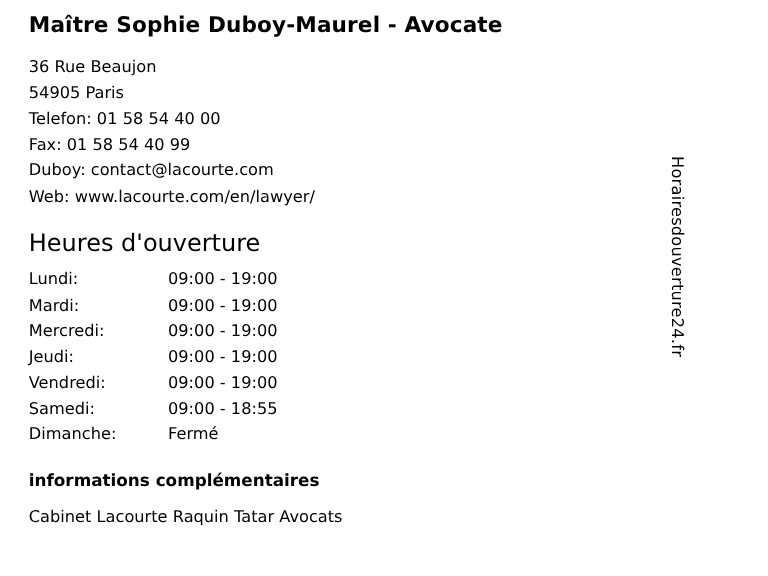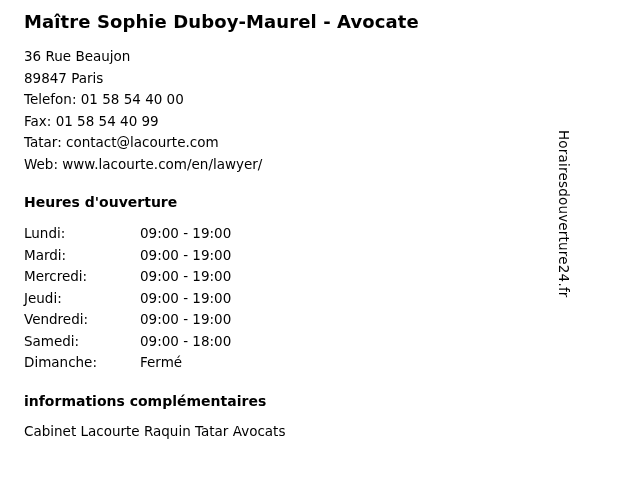--- a/index.html
+++ b/index.html
@@ -36,22 +36,22 @@
   }
   .address-block {
     font-size: 13.5px;
     line-height: 21.5px;
     margin-bottom: 18px;
   }
   .address-line {
     white-space: pre;
   }
   .section-heading {
-    font-size: 14px;
-    font-weight: bold;
+    font-size: 20px;
+    font-weight: normal;
     margin: 8px 0 12px 0;
     line-height: 18px;
   }
   table.hours {
     border-collapse: collapse;
     font-size: 13.5px;
     line-height: 21.5px;
     margin-bottom: 8px;
   }
   table.hours td {
@@ -91,24 +91,24 @@
 <body>
 
 <div class="page">
 
   <div class="content">
 
     <h1 class="title">Maître Sophie Duboy-Maurel - Avocate</h1>
 
     <div class="address-block">
       <div class="address-line">36 Rue Beaujon</div>
-      <div class="address-line">89847 Paris</div>
+      <div class="address-line">54905 Paris</div>
       <div class="address-line">Telefon: 01 58 54 40 00</div>
       <div class="address-line">Fax: 01 58 54 40 99</div>
-      <div class="address-line">Tatar: contact@lacourte.com</div>
+      <div class="address-line">Duboy: contact@lacourte.com</div>
       <div class="address-line">Web: www.lacourte.com/en/lawyer/</div>
     </div>
 
     <h2 class="section-heading">Heures d'ouverture</h2>
 
     <table class="hours">
       <tbody>
         <tr>
           <td class="day">Lundi:</td>
           <td class="time">09:00 - 19:00</td>
@@ -124,21 +124,21 @@
         <tr>
           <td class="day">Jeudi:</td>
           <td class="time">09:00 - 19:00</td>
         </tr>
         <tr>
           <td class="day">Vendredi:</td>
           <td class="time">09:00 - 19:00</td>
         </tr>
         <tr>
           <td class="day">Samedi:</td>
-          <td class="time">09:00 - 18:00</td>
+          <td class="time">09:00 - 18:55</td>
         </tr>
         <tr>
           <td class="day">Dimanche:</td>
           <td class="time">Fermé</td>
         </tr>
       </tbody>
     </table>
 
     <h2 class="extra-heading">informations complémentaires</h2>
     <div class="extra-text">Cabinet Lacourte Raquin Tatar Avocats</div>

